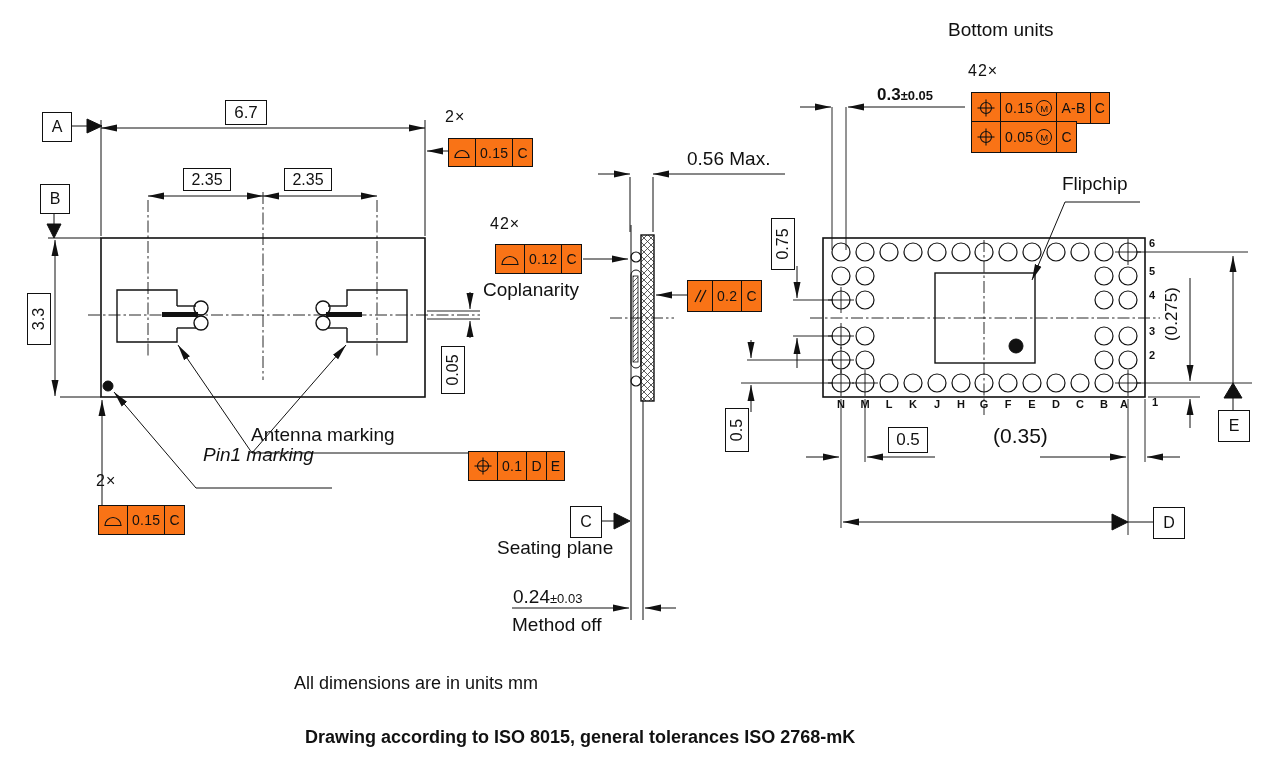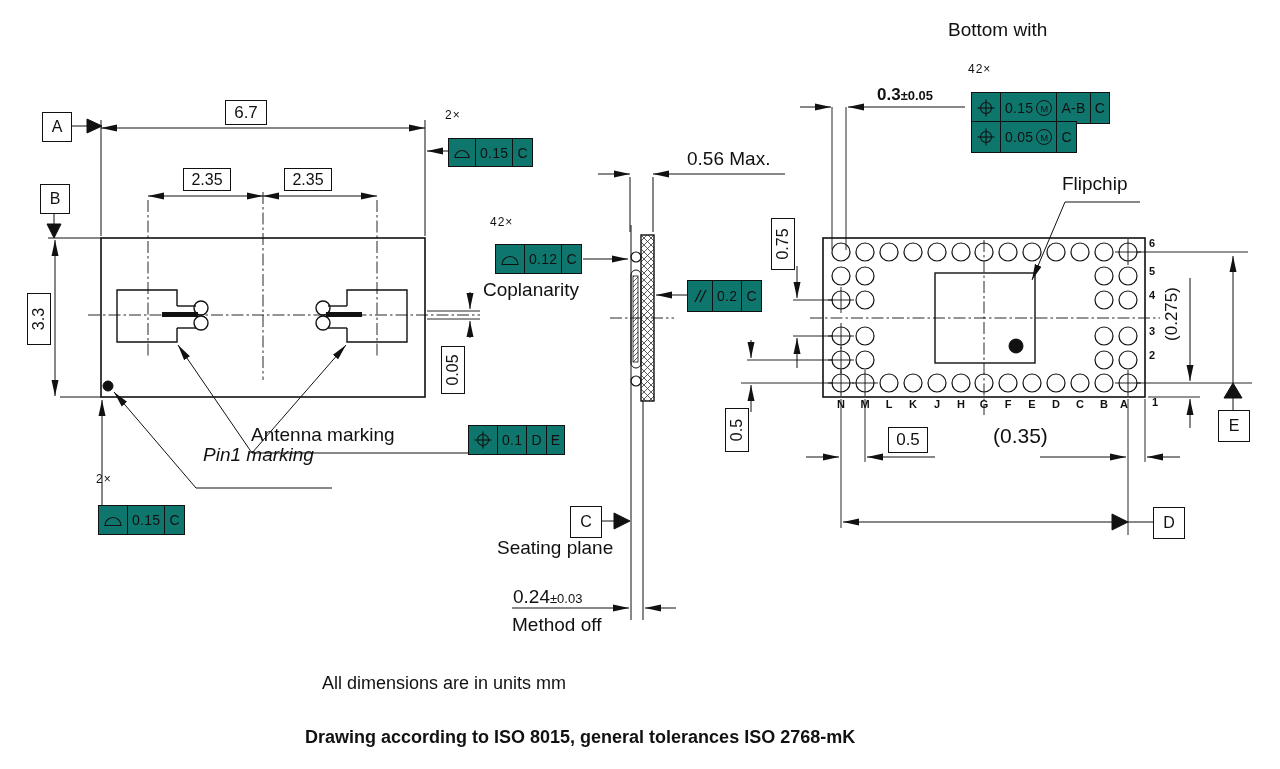--- a/index.html
+++ b/index.html
@@ -4,28 +4,28 @@
 <style>
   html,body{margin:0;padding:0;background:#fff;}
   #stage{position:relative;width:1280px;height:769px;background:#fff;overflow:hidden;
          font-family:"Liberation Sans",sans-serif;color:#111;}
   #lines{position:absolute;left:0;top:0;}
   .t{position:absolute;white-space:nowrap;color:#111;}
   .box{position:absolute;border:1.3px solid #111;background:#fff;display:flex;
        align-items:center;justify-content:center;font-size:16px;}
   .dat{position:absolute;border:1.4px solid #111;background:#fff;display:flex;
        align-items:center;justify-content:center;font-size:16px;}
-  .fcf{position:absolute;display:flex;align-items:stretch;border:1.4px solid #111;background:#0f766e;}
+  .fcf{position:absolute;display:flex;align-items:stretch;border:1.4px solid #111;background:#f97316;}
   .fcf .c{display:flex;align-items:center;justify-content:center;padding:0 4px;
           border-left:1.4px solid #111;font-size:14px;letter-spacing:.3px;}
   .fcf .c:first-child{border-left:none;}
   .rot{transform:rotate(-90deg);}
   .mmc{display:inline-flex;align-items:center;justify-content:center;width:14px;height:14px;
        border:1.1px solid #111;border-radius:50%;font-size:9.5px;margin-left:3px;}
-  .qty{font-size:12px;letter-spacing:1px;}
+  .qty{font-size:16px;letter-spacing:1px;}
   .small{font-size:13px;}
   .lbl{font-size:19px;}
   .collbl{position:absolute;width:22px;text-align:center;font-size:11px;font-weight:700;}
   .rowlbl{position:absolute;width:16px;font-size:11px;font-weight:700;}
   .note{font-size:18px;}
 </style>
 </head>
 <body>
 
 <div id="stage">
@@ -281,21 +281,21 @@
   <span class="c">
     <svg width="20" height="14">
           <path d="M2,12.5 A8,8 0 0 1 18,12.5 Z" stroke="#111" fill="none" stroke-width="1.2"></path>
         </svg>
   </span>
   <span class="c">0.15</span>
   <span class="c">C</span>
 </div>
 <div class="t lbl" style="left:251px;top:424px;">Antenna marking</div>
 <div class="t lbl" style="left:203px;top:444px;font-style:italic;">Pin1 marking</div>
-<div class="fcf" style="left:468px;top:425px;height:28px;text-align:right;">
+<div class="fcf" style="left:468px;top:451px;height:28px;text-align:right;">
   <span class="c">
     <svg width="20" height="20">
           <circle cx="10" cy="10" r="5.5" stroke="#111" fill="none" stroke-width="1.1"></circle>
           <line x1="10" y1="1.5" x2="10" y2="18.5" stroke="#111" stroke-width="1.1"></line>
           <line x1="1.5" y1="10" x2="18.5" y2="10" stroke="#111" stroke-width="1.1"></line>
         </svg>
   </span>
   <span class="c">0.1</span>
   <span class="c">D</span>
   <span class="c">E</span>
@@ -320,21 +320,21 @@
           <line x1="8" y1="14" x2="14" y2="2" stroke="#111" stroke-width="1.2"></line>
         </svg>
   </span>
   <span class="c">0.2</span>
   <span class="c">C</span>
 </div>
 <div class="t lbl" style="left:497px;top:537px;">Seating plane</div>
 <div class="t" style="left:513px;top:586px;"><span style="font-size:19px;text-align:center;">0.24</span><span class="small">±0.03</span></div>
 <div class="t lbl" style="left:512px;top:614px;">Method off</div>
 
-<div class="t lbl" style="left:948px;top:19px;">Bottom with</div>
+<div class="t lbl" style="left:948px;top:19px;">Bottom units</div>
 <div class="t" style="left:877px;top:85px;font-weight:600;"><span style="font-size:17px;">0.3</span><span class="small">±0.05</span></div>
 <div class="t qty" style="left:968px;top:62px;">42×</div>
 <div class="fcf" style="left:971px;top:92px;height:30px;">
   <span class="c">
     <svg width="20" height="20">
           <circle cx="10" cy="10" r="5.5" stroke="#111" fill="none" stroke-width="1.1"></circle>
           <line x1="10" y1="1.5" x2="10" y2="18.5" stroke="#111" stroke-width="1.1"></line>
           <line x1="1.5" y1="10" x2="18.5" y2="10" stroke="#111" stroke-width="1.1"></line>
         </svg>
   </span>
@@ -380,16 +380,16 @@
 <div class="collbl" style="left:1093px;top:398px;">B</div>
 <div class="collbl" style="left:1113px;top:398px;">A</div>
 
 <div class="rowlbl" style="left:1149px;top:237px;">6</div>
 <div class="rowlbl" style="left:1149px;top:265px;">5</div>
 <div class="rowlbl" style="left:1149px;top:289px;">4</div>
 <div class="rowlbl" style="left:1149px;top:325px;">3</div>
 <div class="rowlbl" style="left:1149px;top:349px;">2</div>
 <div class="rowlbl" style="left:1152px;top:396px;">1</div>
 
-<div class="t note" style="left:322px;top:673px;">All dimensions are in units mm</div>
+<div class="t note" style="left:294px;top:673px;">All dimensions are in units mm</div>
 <div class="t note" style="left:305px;top:727px;font-weight:bold;">Drawing according to ISO 8015, general tolerances ISO 2768-mK</div>
 
 </div>
 
 </body></html>

